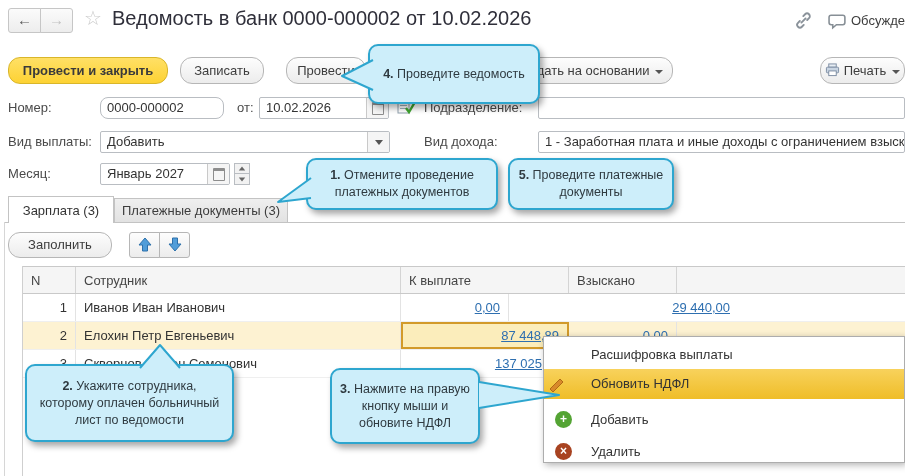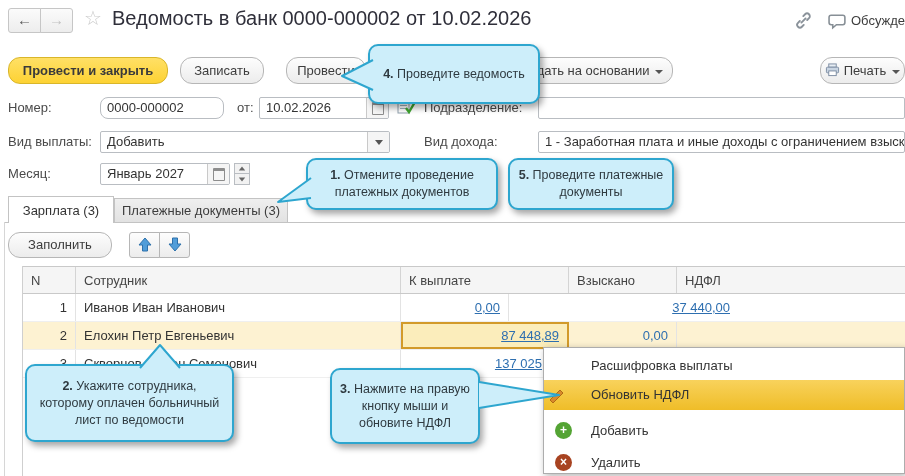--- a/index.html
+++ b/index.html
@@ -32,21 +32,21 @@
     text-align:center;z-index:1;line-height:23px;color:#3d3d3d;cursor:pointer;}
   
   .thead{display:flex;background:#f5f5f5;border-top:1px solid #c9c9c9;border-bottom:1px solid #c9c9c9;height:28px;box-sizing:border-box;}
   .trow{display:flex;height:28px;box-sizing:border-box;border-bottom:1px solid #efefef;}
   .td,.th{box-sizing:border-box;padding:0 8px;line-height:27px;border-right:1px solid #e3e3e3;overflow:hidden;white-space:nowrap;}
   .th{color:#454545;border-right:1px solid #d4d4d4;}
   .num{text-align:right;}
   .link{color:#2e6fb0;text-decoration:underline;cursor:pointer;}
   .link-plain{color:#2e6fb0;cursor:pointer;}
   
-  .menu{position:absolute;left:543px;top:347px;width:362px;height:127px;background:#fff;border:1px solid #adadad;
+  .menu{position:absolute;left:543px;top:336px;width:362px;height:127px;background:#fff;border:1px solid #adadad;
     box-shadow:2px 2px 7px rgba(0,0,0,.3);z-index:30;box-sizing:border-box;}
   .mi{position:absolute;left:0;width:100%;height:30px;line-height:30px;cursor:pointer;box-sizing:border-box;}
   .mi-label{position:absolute;left:47px;top:0;}
   .mi-hl{background:linear-gradient(#f8d25c,#efbd28);}
   .cicon{position:absolute;left:11px;top:6px;width:17px;height:17px;border-radius:50%;color:#fff;font-weight:bold;
     text-align:center;line-height:17px;font-size:12px;}
   
   .co{position:absolute;background:#cdeefa;border:2px solid #2ea6cf;border-radius:10px;box-sizing:border-box;
     box-shadow:3px 4px 6px rgba(0,0,0,.35);z-index:40;display:flex;align-items:center;justify-content:center;
     text-align:center;font-size:12.5px;color:#2f3a40;padding:4px 8px;line-height:17px;}
@@ -162,27 +162,26 @@
       <polygon points="7,14 1,7 4.5,7 4.5,1 9.5,1 9.5,7 13,7" fill="#519dd9" stroke="#2d70ab"></polygon>
       </svg>
   </div>
 
   <div class="abs" style="left:22px;top:266px;width:883px;height:210px;border-left:1px solid #cfcfcf;">
     <div class="thead">
       <div class="th" style="width:53px;">N</div>
       <div class="th" style="width:325px;">Сотрудник</div>
       <div class="th" style="width:168px;">К выплате</div>
       <div class="th" style="width:108px;">Взыскано</div>
-      <div class="th" style="width:229px;border-right:none;">НДФЛ</div>
     </div>
     <div class="trow">
       <div class="td num" style="width:53px;">1</div>
       <div class="td" style="width:325px;">Иванов Иван Иванович</div>
       <div class="td num link" style="width:108px;">0,00</div>
-      <div class="td num link" style="width:229px;border-right:none;">37 440,00</div>
+      <div class="td num link" style="width:229px;border-right:none;">29 440,00</div>
     </div>
     <div class="trow" style="background:#fdf2d2;">
       <div class="td num" style="width:53px;">2</div>
       <div class="td" style="width:325px;">Елохин Петр Евгеньевич</div>
       <div class="td num link" style="width:168px;background:#fbedbb;border:2px solid #d29a2a;line-height:23px;">87 448,89</div>
       <div class="td num link-plain" style="width:108px;">0,00</div>
       <div class="td num link-plain" style="width:229px;border-right:none;margin-top:32px;">13 067,00</div>
     </div>
     <div class="trow">
       <div class="td num" style="width:53px;">3</div>

